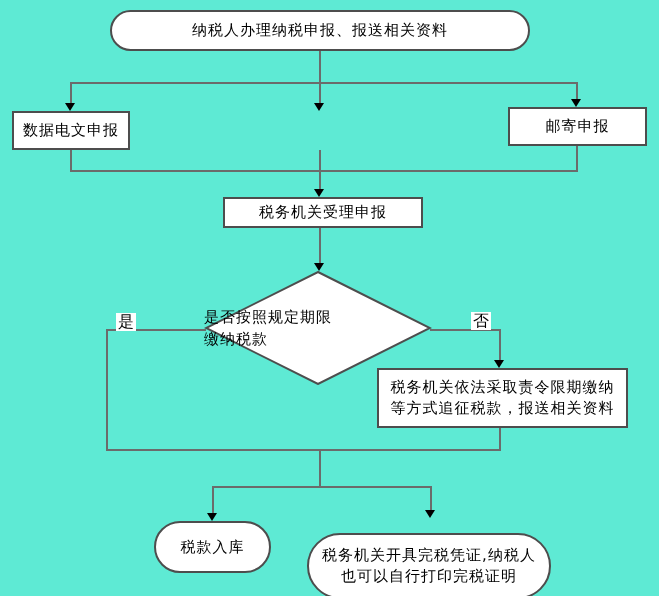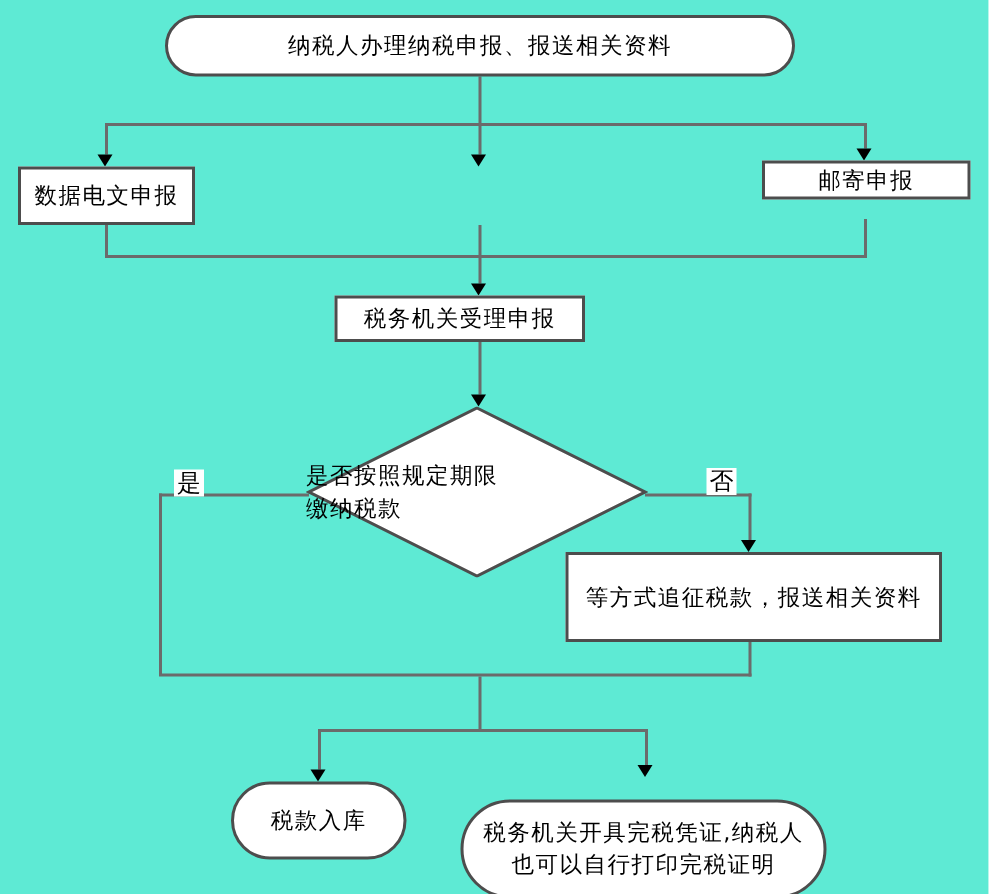--- a/index.html
+++ b/index.html
@@ -97,32 +97,32 @@
   <div class="vline" style="left:70px;  top:84px;  height:19px;"></div>
   <div class="vline" style="left:319px; top:84px;  height:19px;"></div>
   <div class="vline" style="left:576px; top:84px;  height:15px;"></div>
   <div class="arrow-down" style="left:65px;  top:103px;"></div>
   <div class="arrow-down" style="left:314px; top:103px;"></div>
   <div class="arrow-down" style="left:571px; top:99px;"></div>
 
   <div class="node" style="left:12px; top:111px; width:118px; height:39px;">
     <span>数据电文申报</span>
   </div>
-  <div class="node" style="left:508px; top:107px; width:139px; height:26px;">
+  <div class="node" style="left:508px; top:107px; width:139px; height:39px;">
     <span>邮寄申报</span>
   </div>
 
   <div class="vline" style="left:70px;  top:150px; height:22px;"></div>
   <div class="vline" style="left:319px; top:150px; height:22px;"></div>
   <div class="vline" style="left:576px; top:146px; height:26px;"></div>
   <div class="hline" style="left:70px;  top:170px; width:508px;"></div>
   <div class="vline" style="left:319px; top:172px; height:17px;"></div>
   <div class="arrow-down" style="left:314px; top:189px;"></div>
 
-  <div class="node" style="left:223px; top:197px; width:167px; height:31px;align-items:center;">
+  <div class="node" style="left:223px; top:197px; width:200px; height:31px;align-items:center;">
     <span>税务机关受理申报</span>
   </div>
 
   <div class="vline" style="left:319px; top:228px; height:35px;"></div>
   <div class="arrow-down" style="left:314px; top:263px;"></div>
 
   <div class="diamond-wrap">
     <svg width="228" height="114" viewBox="0 0 228 114">
       <polygon points="114,1 226,57 114,113 2,57" fill="#ffffff" stroke="#4d4d4d" stroke-width="2"></polygon>
     </svg>
@@ -135,20 +135,21 @@
   <div class="hline" style="left:106px; top:329px; width:100px;"></div>
   <div class="vline" style="left:106px; top:329px; height:121px;"></div>
   <div class="edge-label" style="left:116px; top:313px;">是</div>
 
   <div class="hline" style="left:430px; top:329px; width:71px;"></div>
   <div class="vline" style="left:499px; top:329px; height:31px;"></div>
   <div class="edge-label" style="left:471px; top:312px;">否</div>
   <div class="arrow-down" style="left:494px; top:360px;"></div>
 
   <div class="node" style="left:377px; top:368px; width:251px; height:60px;">
+    <span>税务机关依法采取责令限期缴纳</span>
     <span>等方式追征税款，报送相关资料</span>
   </div>
 
   <div class="vline" style="left:499px; top:428px; height:23px;"></div>
   <div class="hline" style="left:106px; top:449px; width:395px;"></div>
   <div class="vline" style="left:319px; top:451px; height:37px;"></div>
   <div class="hline" style="left:212px; top:486px; width:220px;"></div>
   <div class="vline" style="left:212px; top:488px; height:25px;"></div>
   <div class="vline" style="left:430px; top:488px; height:22px;"></div>
   <div class="arrow-down" style="left:207px; top:513px;"></div>

